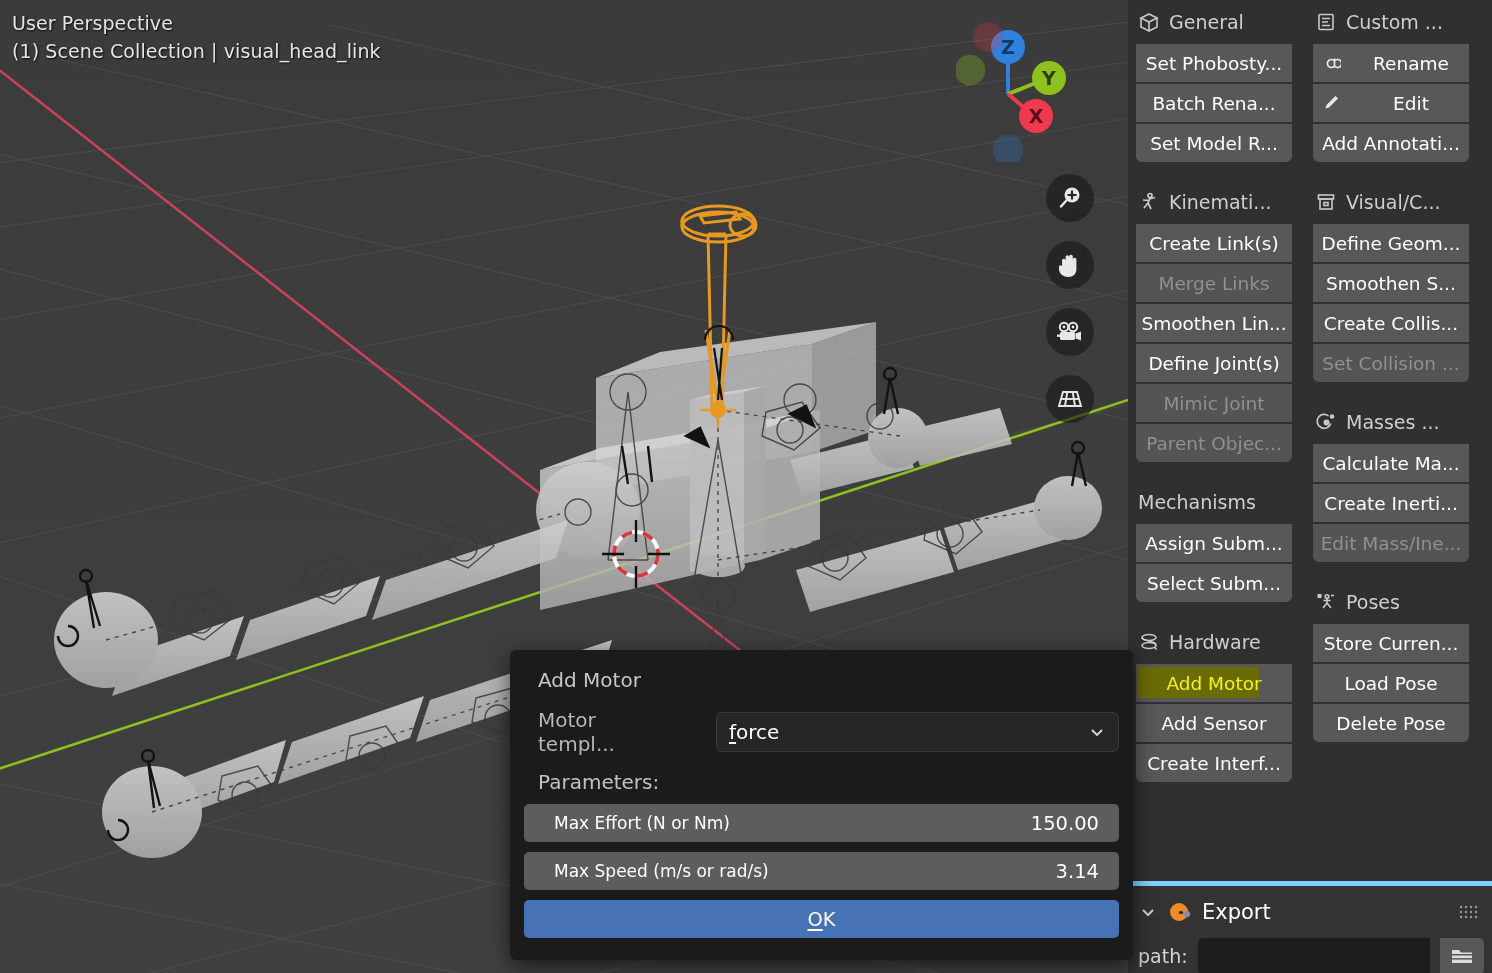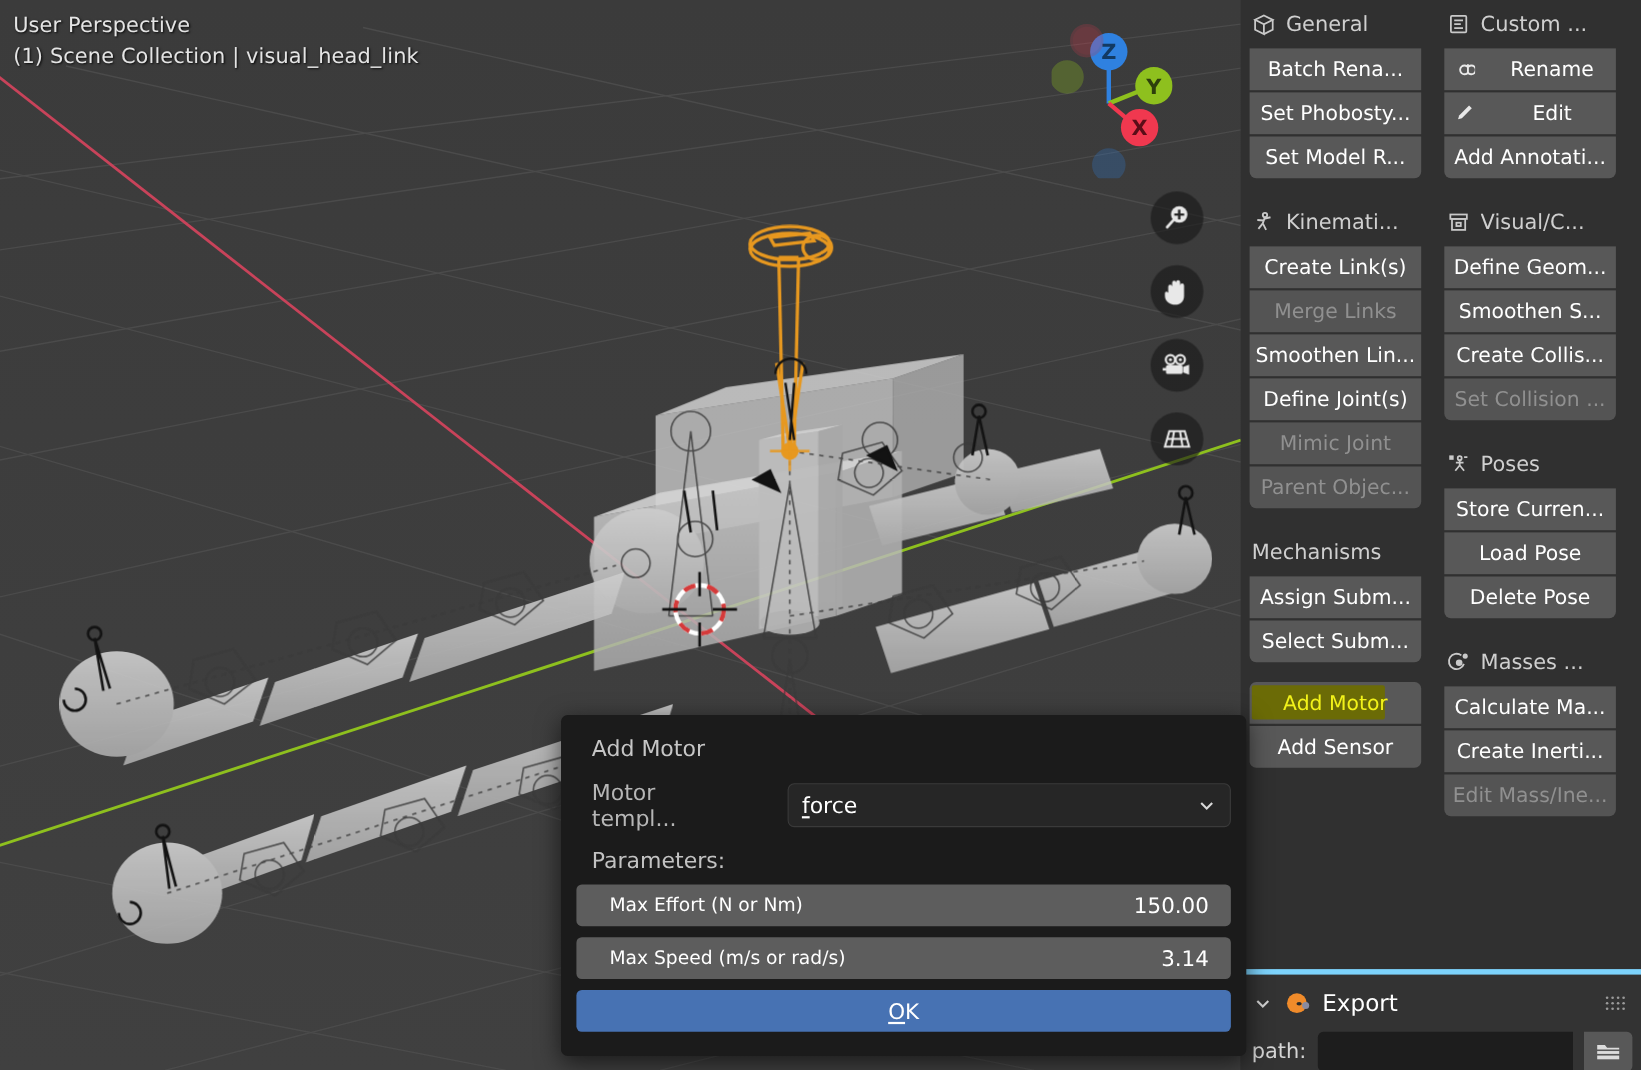--- a/index.html
+++ b/index.html
@@ -374,24 +374,24 @@
         <div class="grp">
           <div class="grp-head">
             <svg width="22" height="22" viewBox="0 0 22 22" fill="none" stroke="#c9c9c9" stroke-width="1.6">
               <path d="M3 7 L11 3 L19 7 L11 11 Z"></path>
                 <path d="M3 7 V16 L11 20 V11"></path>
                 <path d="M19 7 V16 L11 20"></path>
             </svg>
             <span class="ttl">General</span>
           </div>
           <div class="btn">
+              <span class="lbl-text">Set Phobosty...</span>
+            </div>
+          <div class="btn">
               <span class="lbl-text">Batch Rena...</span>
-            </div>
-          <div class="btn">
-              <span class="lbl-text">Set Phobosty...</span>
             </div>
           <div class="btn">
               <span class="lbl-text">Set Model R...</span>
             </div>
         </div>
 
         <div class="grp">
           <div class="grp-head">
             <svg width="22" height="22" viewBox="0 0 22 22" fill="none" stroke="#c9c9c9" stroke-width="1.7">
               <circle cx="12" cy="4.5" r="2"></circle>
@@ -428,26 +428,38 @@
           </div>
           <div class="btn">
               <span class="lbl-text">Assign Subm...</span>
             </div>
           <div class="btn">
               <span class="lbl-text">Select Subm...</span>
             </div>
         </div>
 
         <div class="grp">
+          <div class="grp-head">
+            <svg width="22" height="22" viewBox="0 0 22 22" fill="none" stroke="#c9c9c9" stroke-width="1.6">
+              <ellipse cx="11" cy="6.5" rx="7" ry="3"></ellipse>
+                <path d="M4 6.5 C4 10 18 10 18 13.5"></path>
+              <ellipse cx="11" cy="14.5" rx="7" ry="3"></ellipse>
+                <path d="M17 16.5 L18.5 18.5"></path>
+            </svg>
+            <span class="ttl">Hardware</span>
+          </div>
           <div class="btn hl">
             <div class="btn-hl"></div>
             <span class="lbl-text">Add Motor</span>
           </div>
           <div class="btn">
               <span class="lbl-text">Add Sensor</span>
+            </div>
+          <div class="btn">
+              <span class="lbl-text">Create Interf...</span>
             </div>
         </div>
       </div>
 
       <div class="col">
 
         <div class="grp">
           <div class="grp-head">
             <svg width="22" height="22" viewBox="0 0 22 22" fill="none" stroke="#c9c9c9" stroke-width="1.6">
               <rect x="4" y="3.5" width="14" height="15" rx="1"></rect>
@@ -485,20 +497,40 @@
               <span class="lbl-text">Define Geom...</span>
             </div>
           <div class="btn">
               <span class="lbl-text">Smoothen S...</span>
             </div>
           <div class="btn">
               <span class="lbl-text">Create Collis...</span>
             </div>
           <div class="btn disabled">
               <span class="lbl-text">Set Collision ...</span>
+            </div>
+        </div>
+
+        <div class="grp">
+          <div class="grp-head">
+            <svg width="22" height="22" viewBox="0 0 22 22" fill="none" stroke="#c9c9c9" stroke-width="1.7">
+              <path d="M13.5 4.8 A7 7 0 1 0 15.8 12.5"></path>
+              <circle cx="11.5" cy="11.5" r="3" fill="#c9c9c9" stroke="none"></circle>
+              <circle cx="17" cy="5.5" r="2.3" fill="#c9c9c9" stroke="none"></circle>
+            </svg>
+            <span class="ttl">Masses ...</span>
+          </div>
+          <div class="btn">
+              <span class="lbl-text">Calculate Ma...</span>
+            </div>
+          <div class="btn">
+              <span class="lbl-text">Create Inerti...</span>
+            </div>
+          <div class="btn disabled">
+              <span class="lbl-text">Edit Mass/Ine...</span>
             </div>
         </div>
 
         <div class="grp">
           <div class="grp-head">
             <svg width="22" height="22" viewBox="0 0 22 22" fill="none" stroke="#c9c9c9" stroke-width="1.6">
               <rect x="2.5" y="3" width="4" height="4" fill="#c9c9c9" stroke="none"></rect>
               <circle cx="12" cy="5.5" r="1.8"></circle>
                 <path d="M12 7.5 L12 12 M8 17 L12 12 L16 17 M8.5 9.5 L15.5 9.5"></path>
               <path d="M16 4.5 H19"></path>
@@ -506,40 +538,20 @@
             <span class="ttl">Poses</span>
           </div>
           <div class="btn">
               <span class="lbl-text">Store Curren...</span>
             </div>
           <div class="btn">
               <span class="lbl-text">Load Pose</span>
             </div>
           <div class="btn">
               <span class="lbl-text">Delete Pose</span>
-            </div>
-        </div>
-
-        <div class="grp">
-          <div class="grp-head">
-            <svg width="22" height="22" viewBox="0 0 22 22" fill="none" stroke="#c9c9c9" stroke-width="1.7">
-              <path d="M13.5 4.8 A7 7 0 1 0 15.8 12.5"></path>
-              <circle cx="11.5" cy="11.5" r="3" fill="#c9c9c9" stroke="none"></circle>
-              <circle cx="17" cy="5.5" r="2.3" fill="#c9c9c9" stroke="none"></circle>
-            </svg>
-            <span class="ttl">Masses ...</span>
-          </div>
-          <div class="btn">
-              <span class="lbl-text">Calculate Ma...</span>
-            </div>
-          <div class="btn">
-              <span class="lbl-text">Create Inerti...</span>
-            </div>
-          <div class="btn disabled">
-              <span class="lbl-text">Edit Mass/Ine...</span>
             </div>
         </div>
       </div>
     </div>
 
     <div id="export">
       <div class="exp-head">
         <svg width="20" height="20" viewBox="0 0 20 20" fill="none" stroke="#d0d0d0" stroke-width="2">
           <path d="M5 8 L10 13 L15 8"></path>
         </svg>

